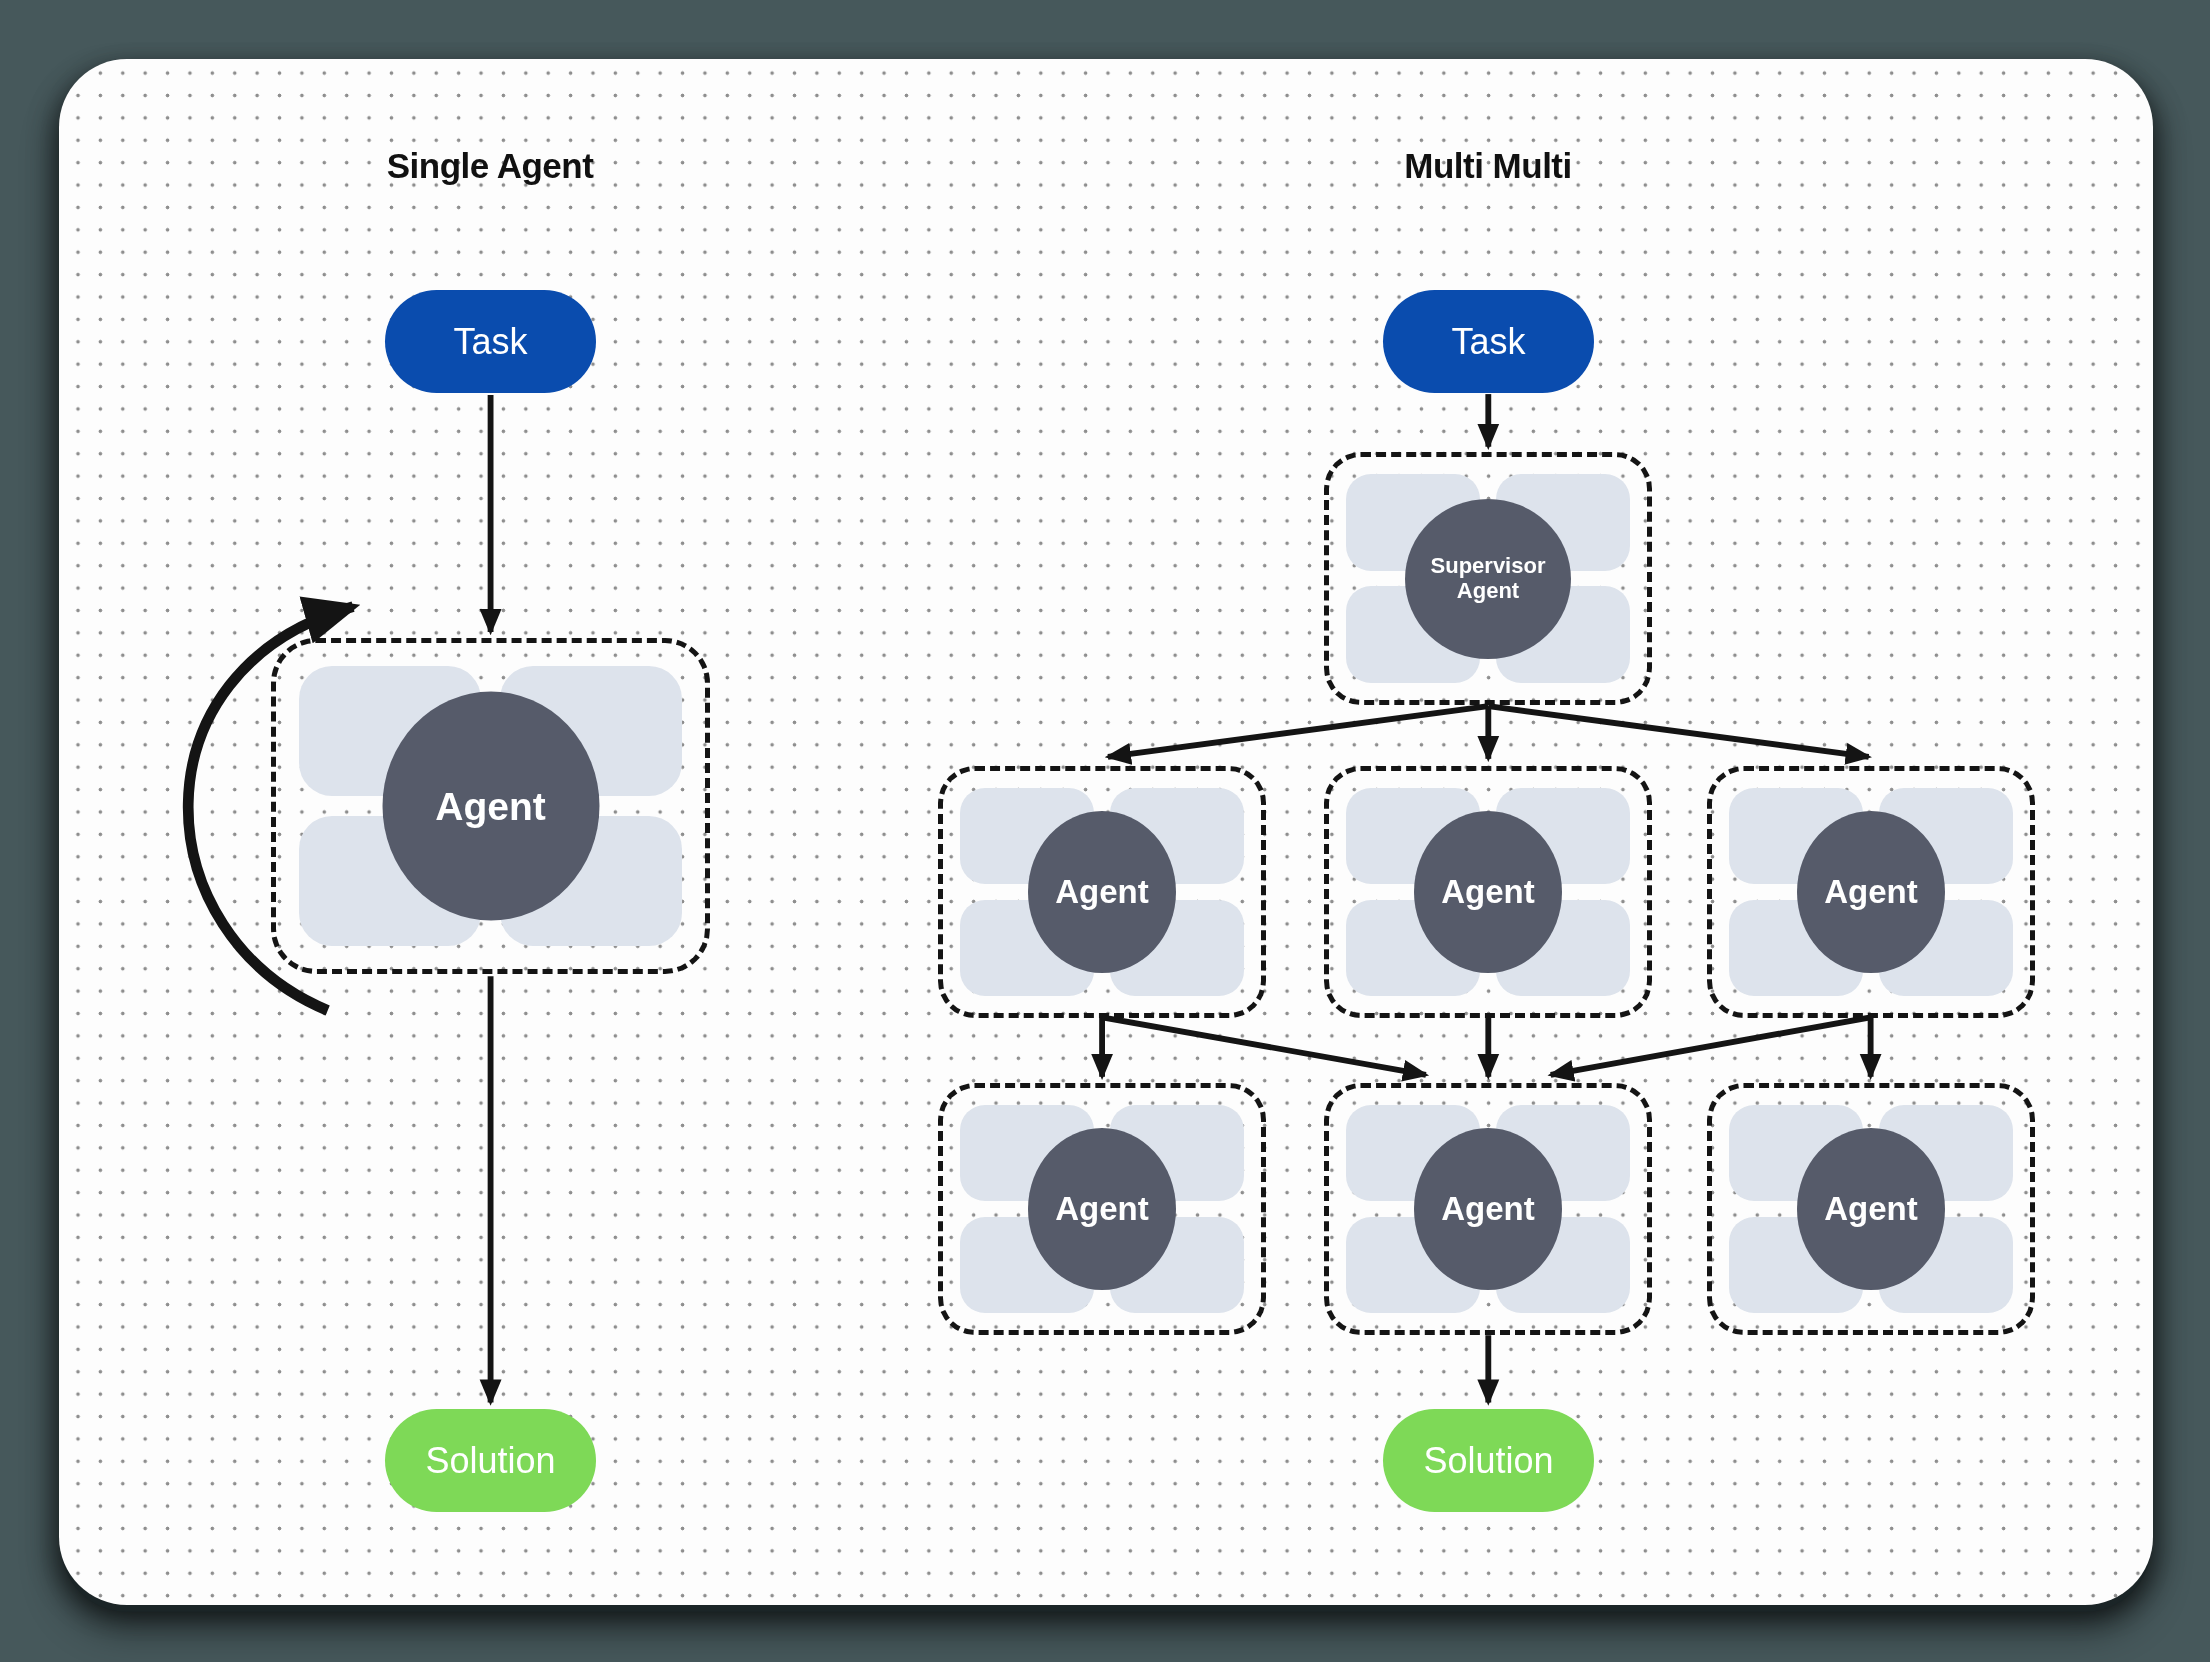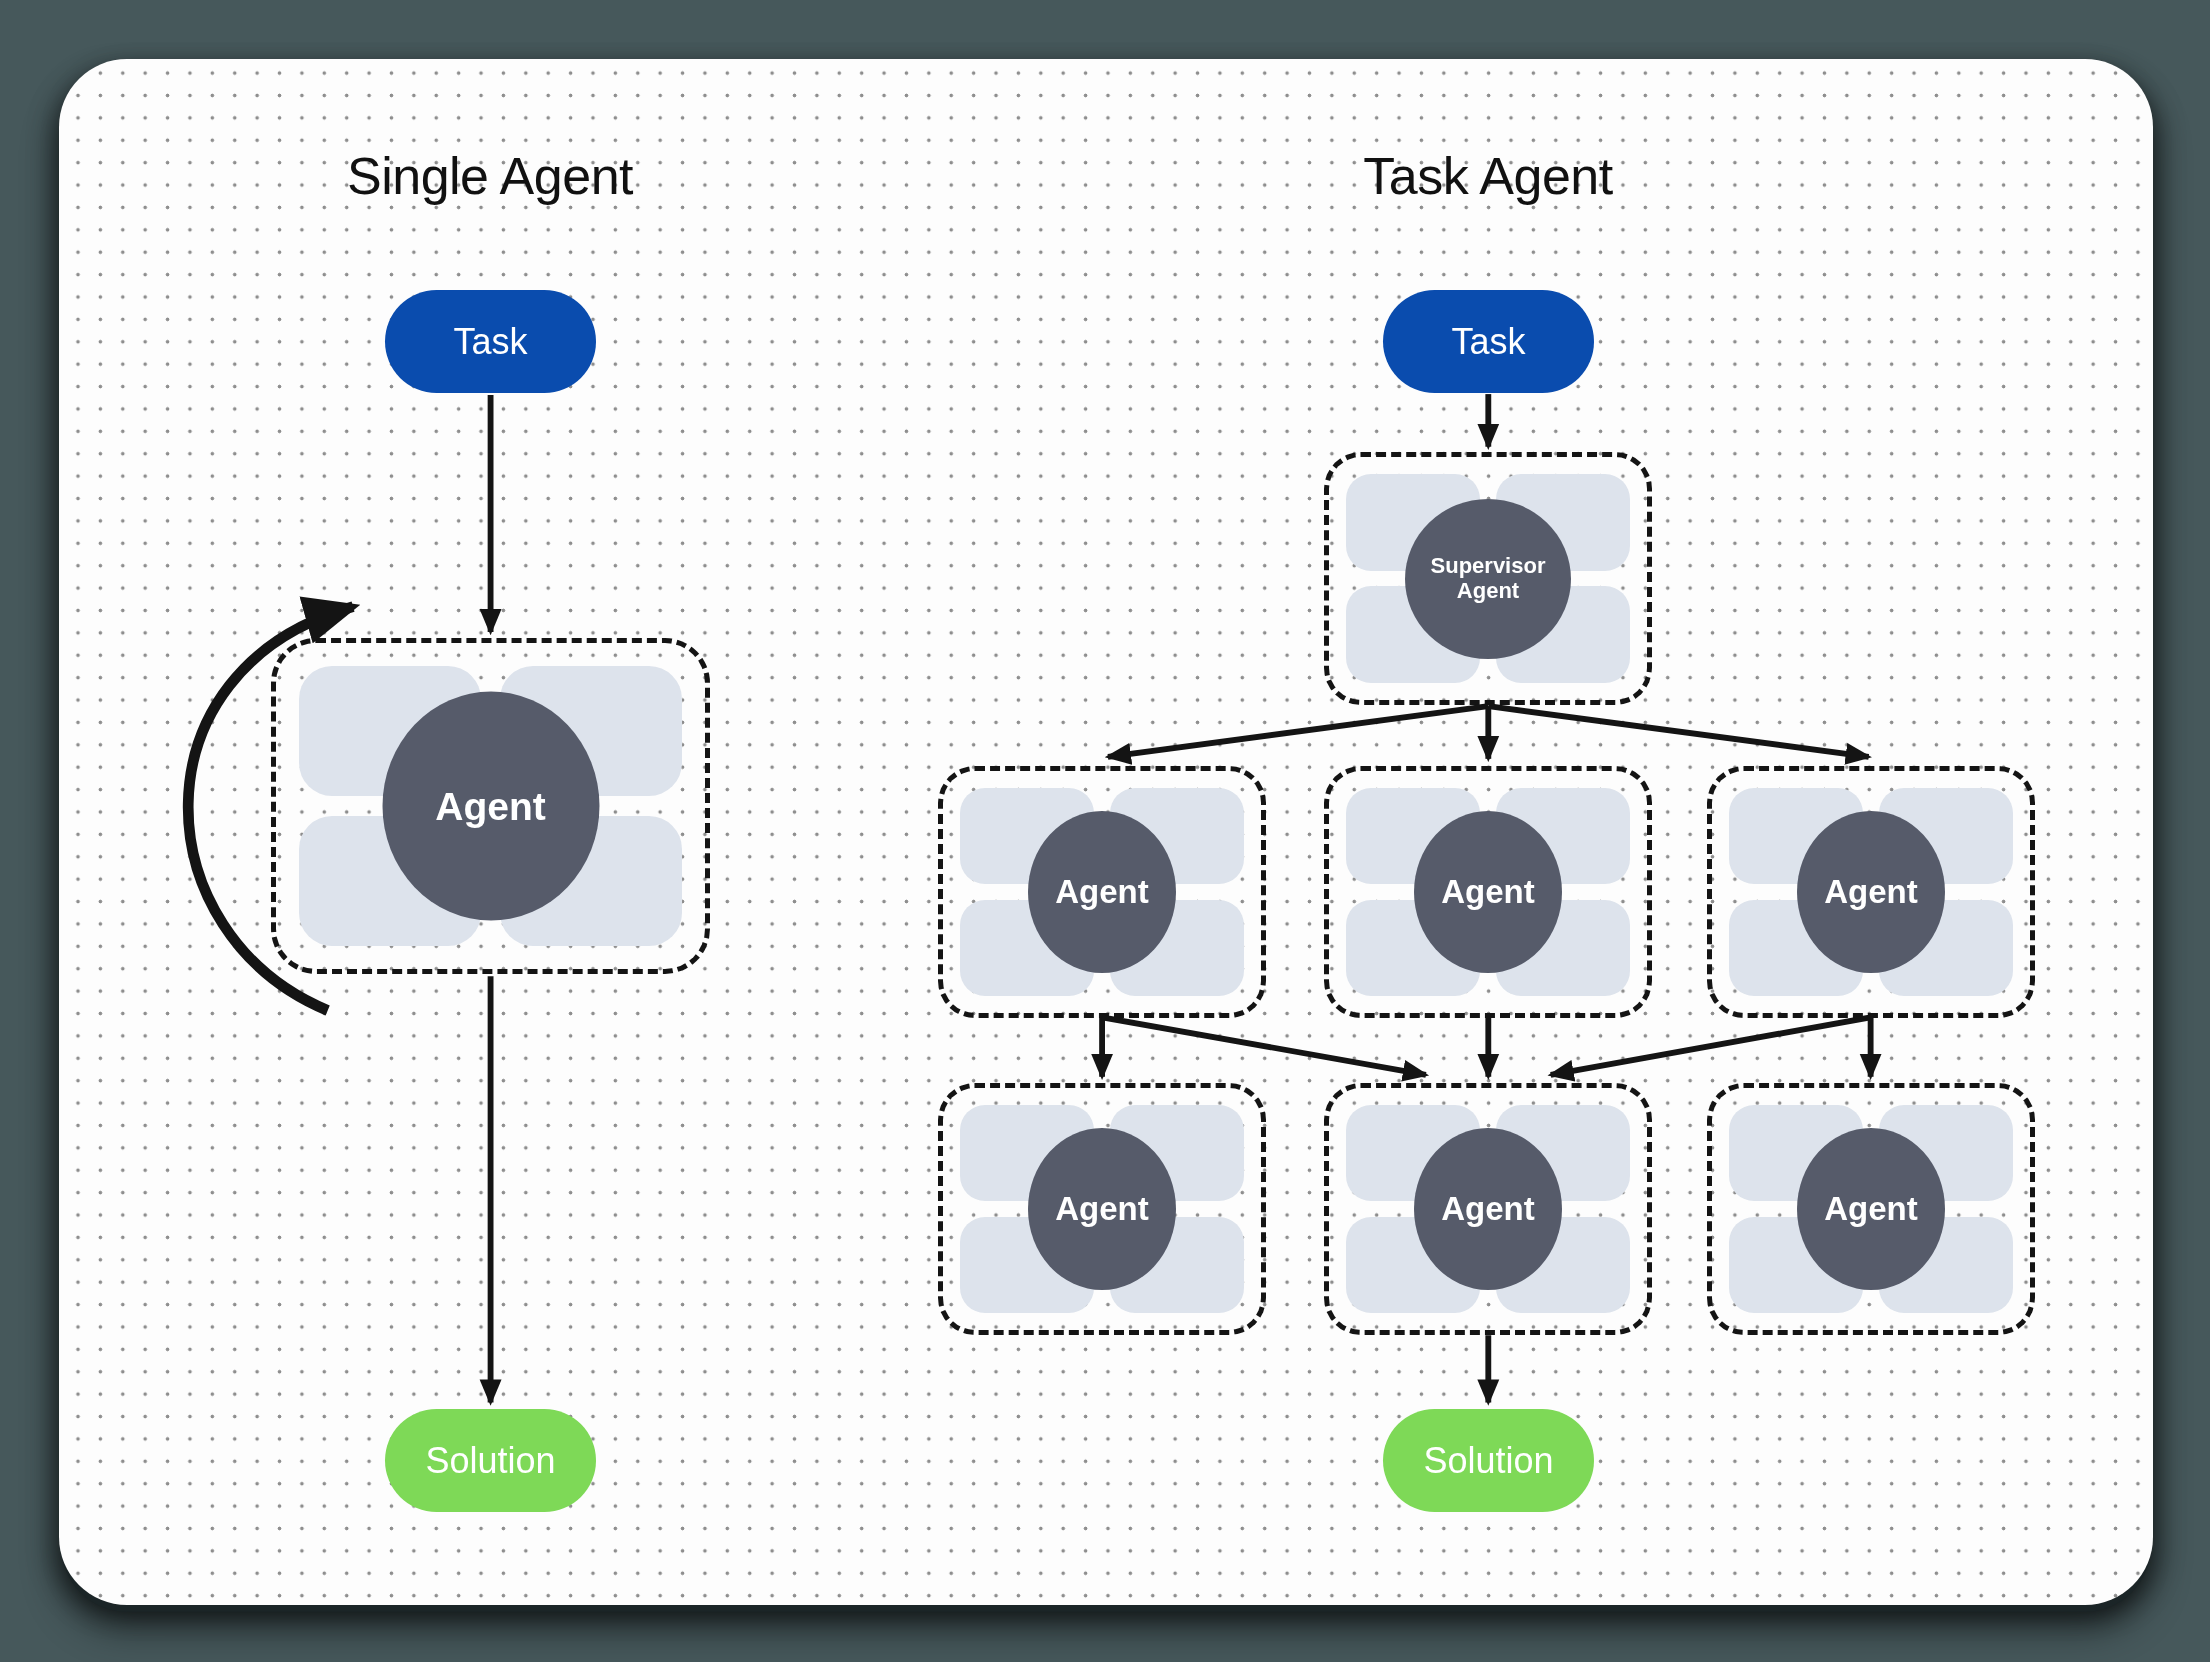--- a/index.html
+++ b/index.html
@@ -25,21 +25,21 @@
     background-color: var(--card-background);
     background-image: radial-gradient(circle, rgba(110,110,110,0.78) 1.7px, transparent 2.1px);
     background-size: 22.4px 22.4px;
     background-position: 7.8px 2.9px;
     border-radius: 68px;
     box-shadow: 0 8.8px 0 -2px #1b2527, 0 25px 37px rgba(0,0,0,0.45), -7.8px 9.8px 23.4px rgba(0,0,0,0.35), 7.8px 9.8px 23.4px rgba(0,0,0,0.35);
   }
   .stage { position:absolute; inset:0; }
   .col-title {
     position:absolute; width:546px; text-align:center;
-    font-size:52px; font-weight:400; color:var(--title-black);
+    font-size:35px; font-weight:700; color:var(--title-black);
     letter-spacing:-0.5px;
   }
   .pill {
     position:absolute; width:211px; height:103px; border-radius:55px;
     display:flex; align-items:center; justify-content:center;
     color:var(--text-white); font-size:36px; font-weight:400;
   }
   .pill.task { background:var(--task-blue); }
   .pill.solution { background:var(--solution-green); }
   .agent-box {
@@ -71,21 +71,21 @@
   .arrowhead { fill:var(--line-black); }
 </style>
 </head>
 <body>
 
 <div class="card"></div>
 
 <div class="stage">
 
   <div class="col-title" style="left:217px; top:146px;">Single Agent</div>
-  <div class="col-title" style="left:1215px; top:146px;">Task Agent</div>
+  <div class="col-title" style="left:1215px; top:146px;">Multi Multi</div>
 
   <div class="pill task" style="left:385px; top:290px;">
     <span>Task</span>
   </div>
 
   <div class="agent-box big" style="left:271px; top:638px; width:439px; height:336px;">
     <div class="quads">
       <div class="quad"></div>
       <div class="quad"></div>
       <div class="quad"></div>

